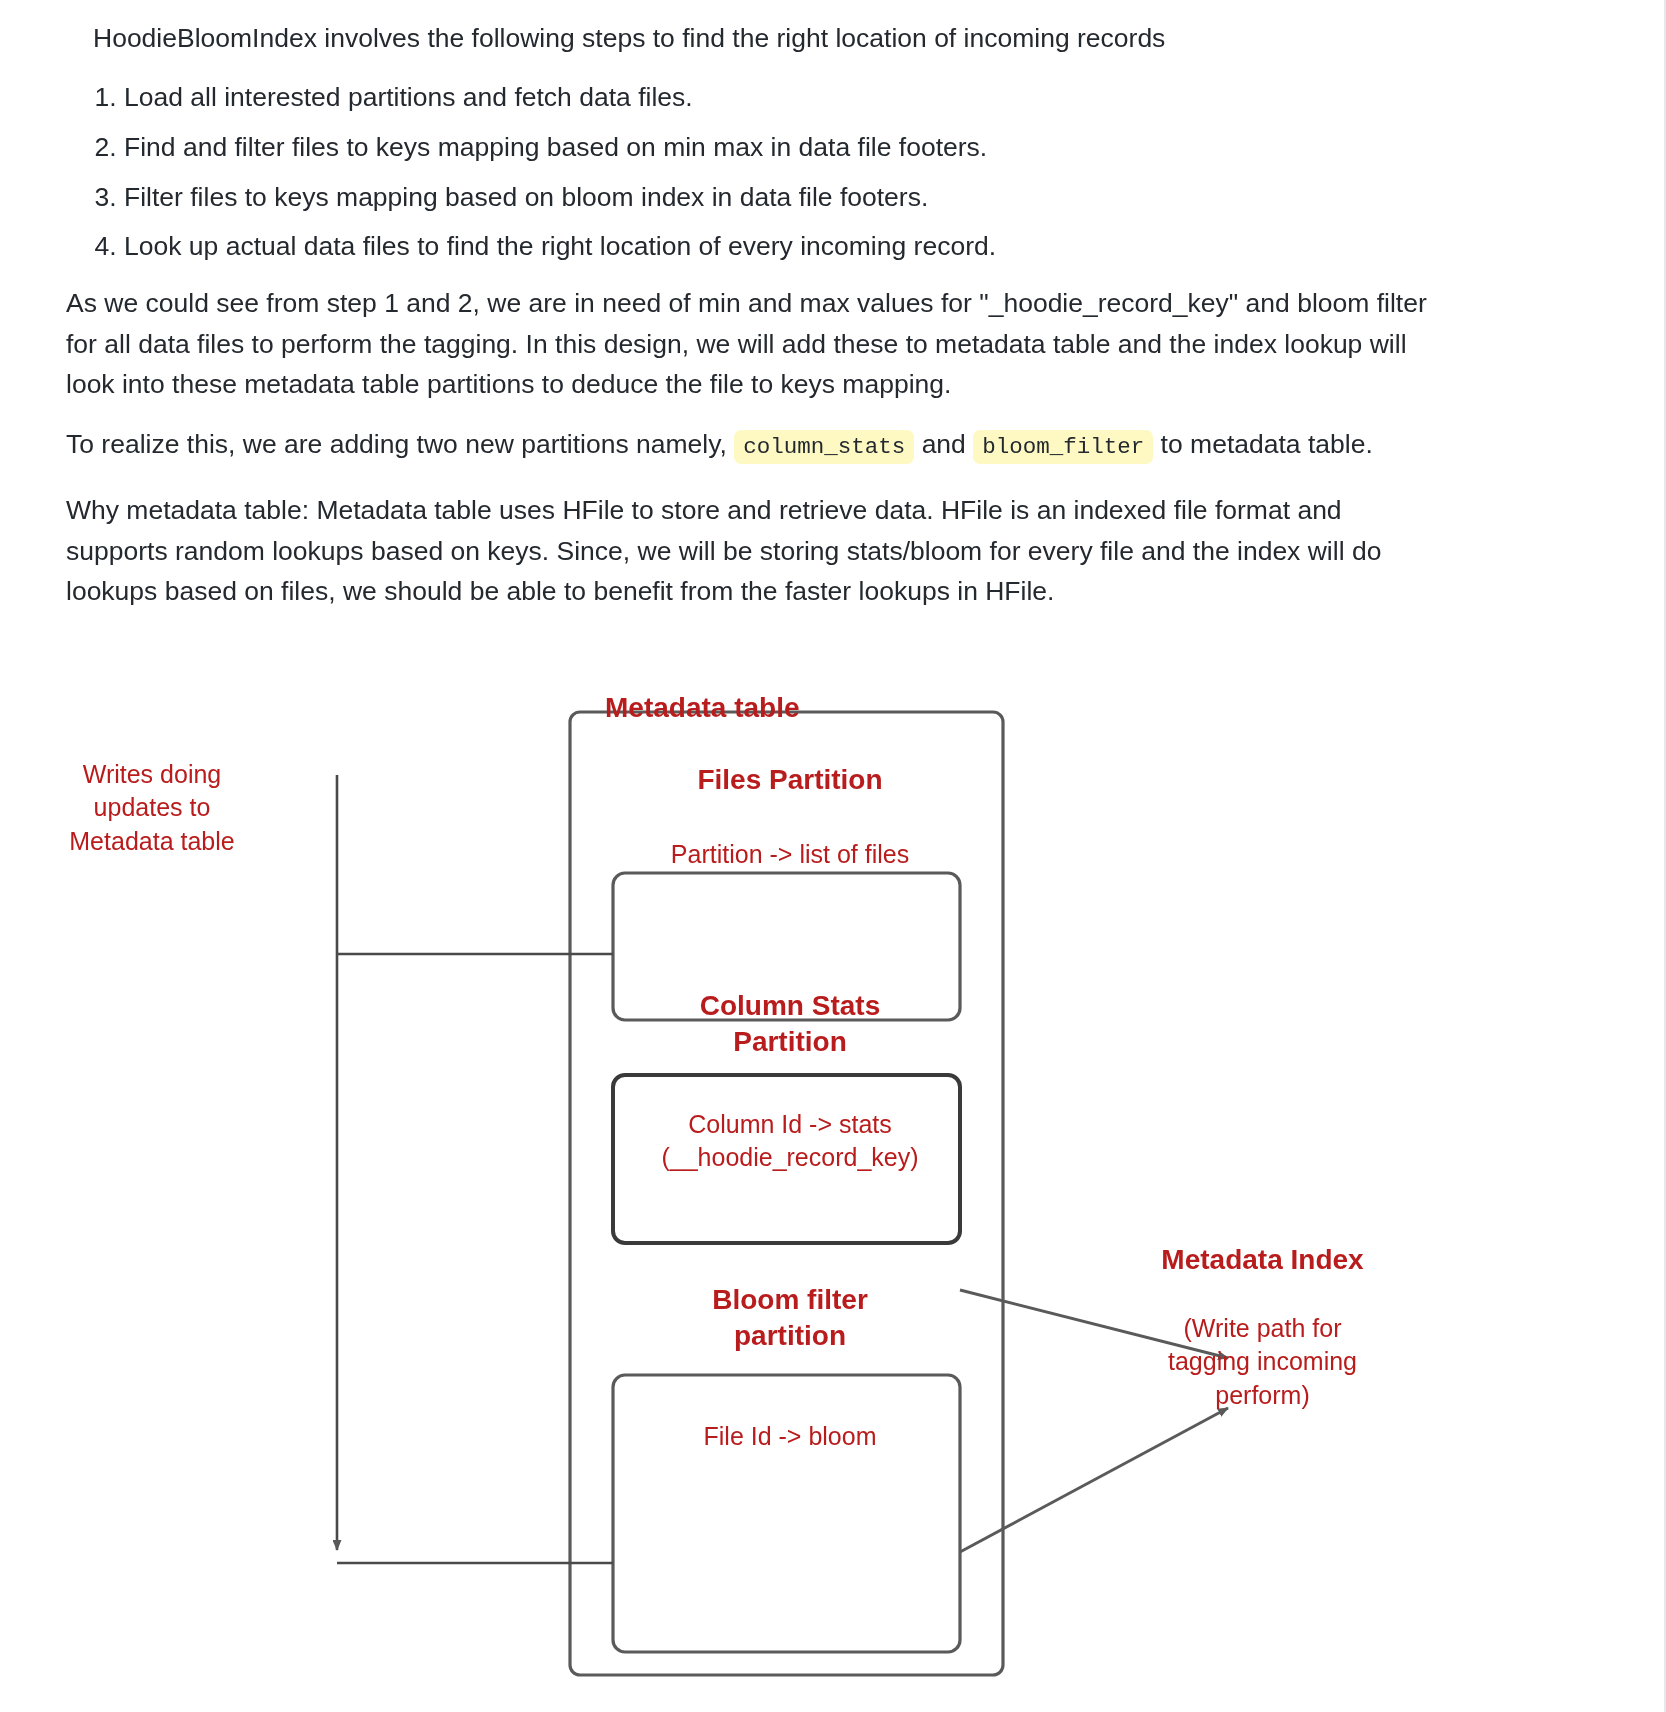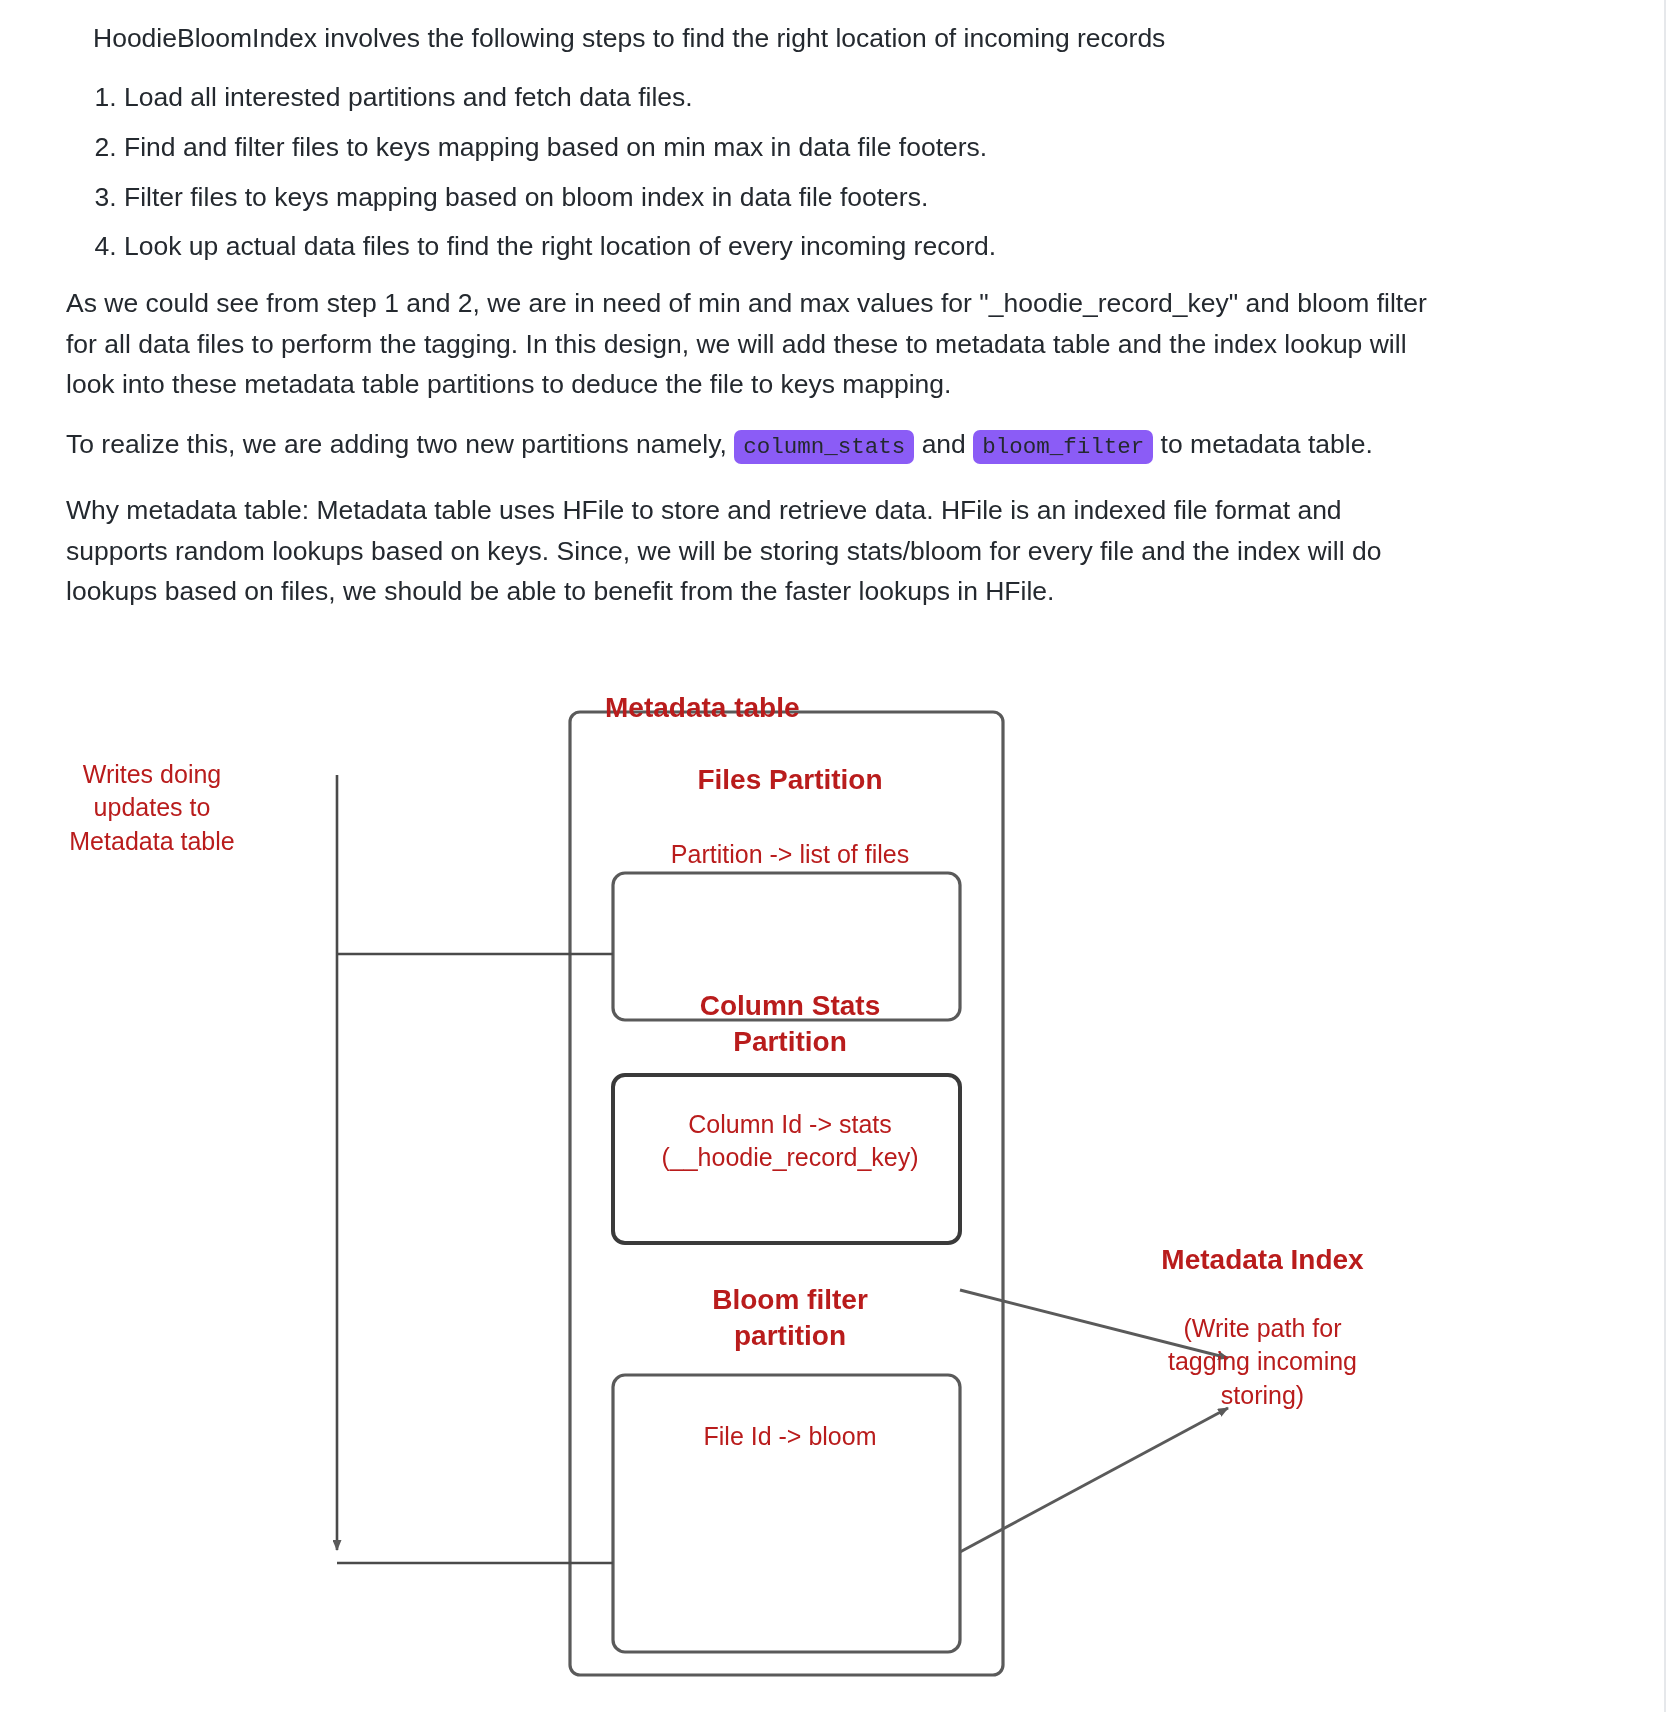--- a/index.html
+++ b/index.html
@@ -47,21 +47,21 @@
     margin-bottom: 14px;
     color: #24292f;
   }
   #para2 { position: absolute; left: 66px; top: 283px; width: 1390px; }
   #para3 { position: absolute; left: 66px; top: 424px; width: 1400px; }
   #para4 { position: absolute; left: 66px; top: 490px; width: 1355px; }
 
   code.inline {
     font-family: "Liberation Mono", monospace;
     font-size: 22.5px;
-    background: #8b5cf6;
+    background: #fef9c3;
     border-radius: 7px;
     padding: 4px 9px;
     color: #24292f;
     white-space: nowrap;
   }
 
   
   #diagram {
     position: absolute;
     left: 0;
@@ -173,17 +173,17 @@
     <div class="dlabel bold" id="lbl-bloom-part">
       <div>Bloom filter</div>
       <div>partition</div>
     </div>
     <div class="dlabel plain" id="lbl-bloom-inner">File Id -&gt; bloom</div>
 
     <div class="dlabel bold" id="lbl-meta-index">Metadata Index</div>
     <div class="dlabel plain" id="lbl-meta-index-sub">
       <div>(Write path for</div>
       <div>tagging incoming</div>
-      <div>storing)</div>
+      <div>perform)</div>
     </div>
 
   </div>
 </div>
 
 </body></html>

